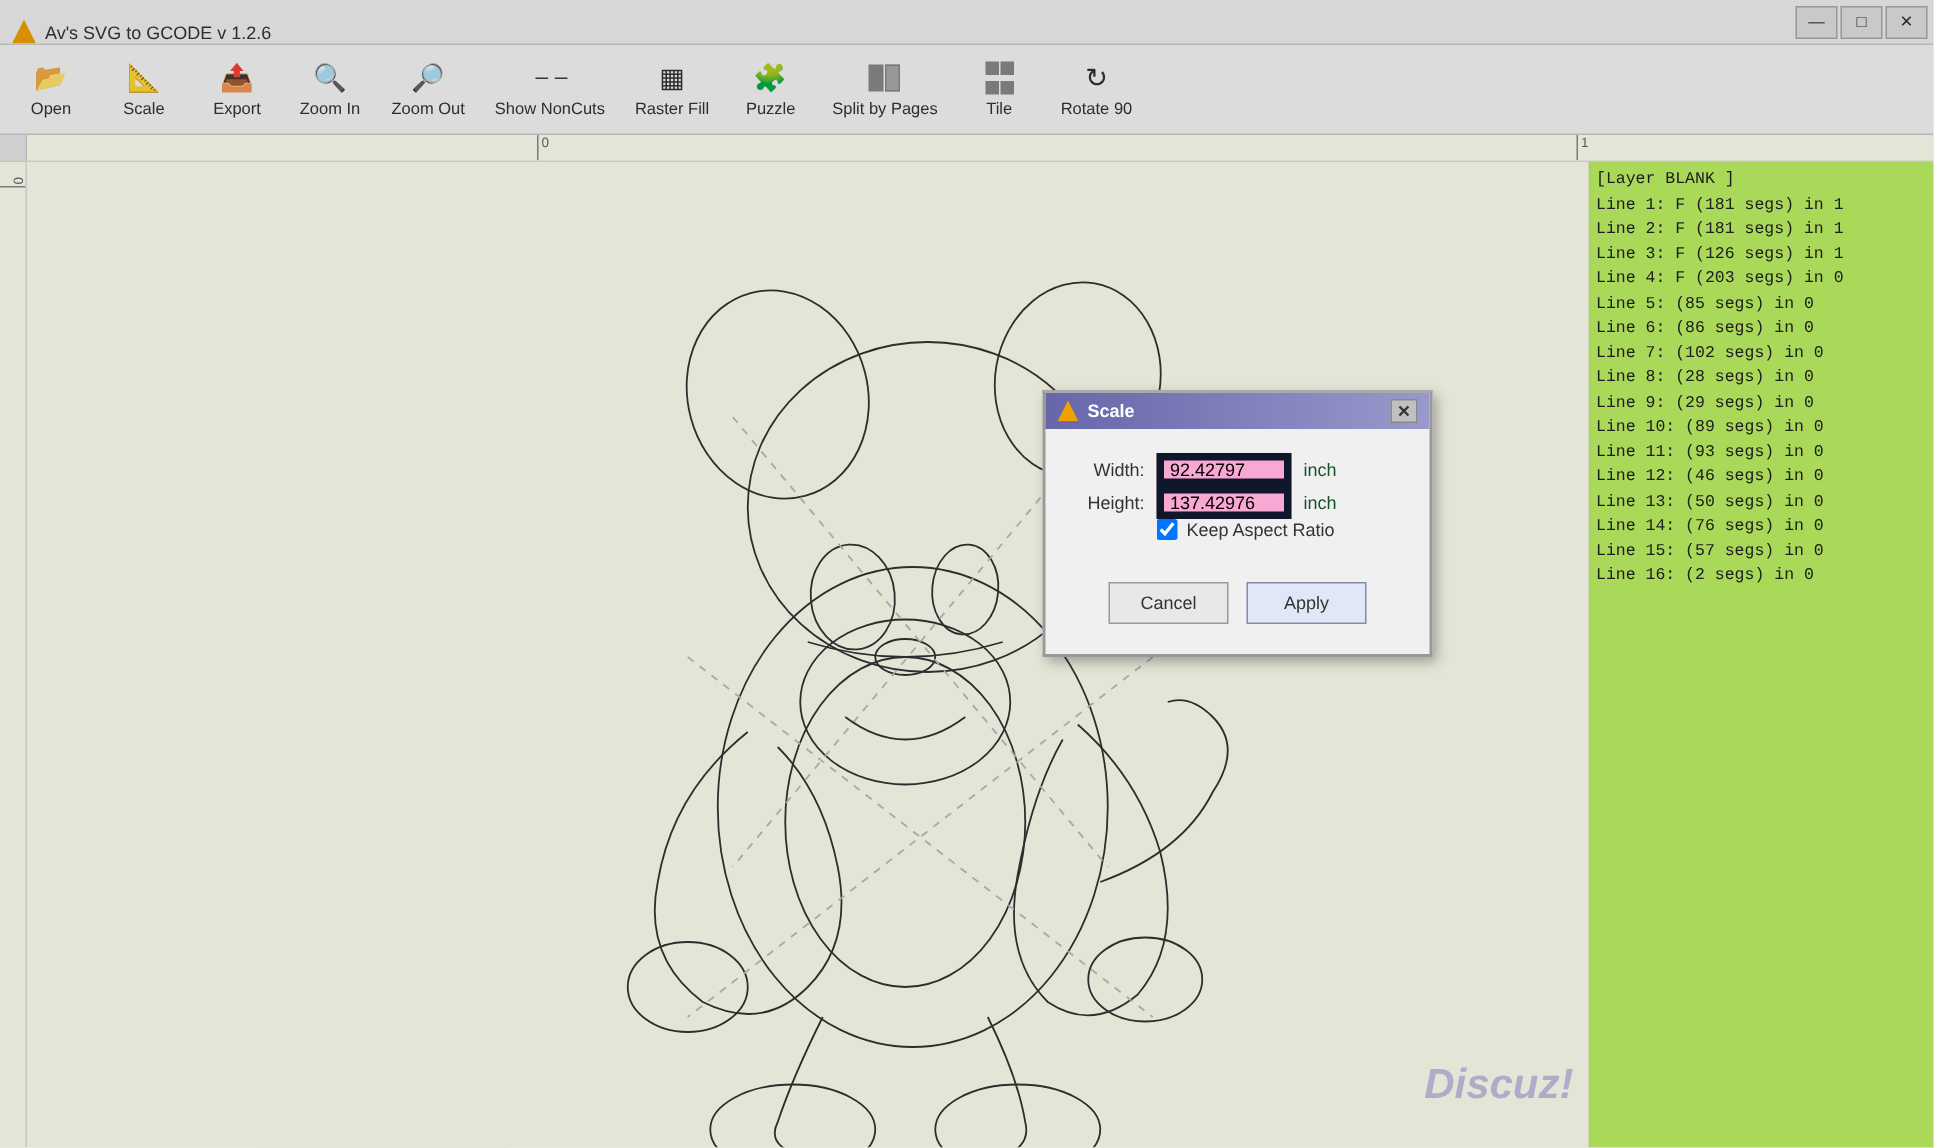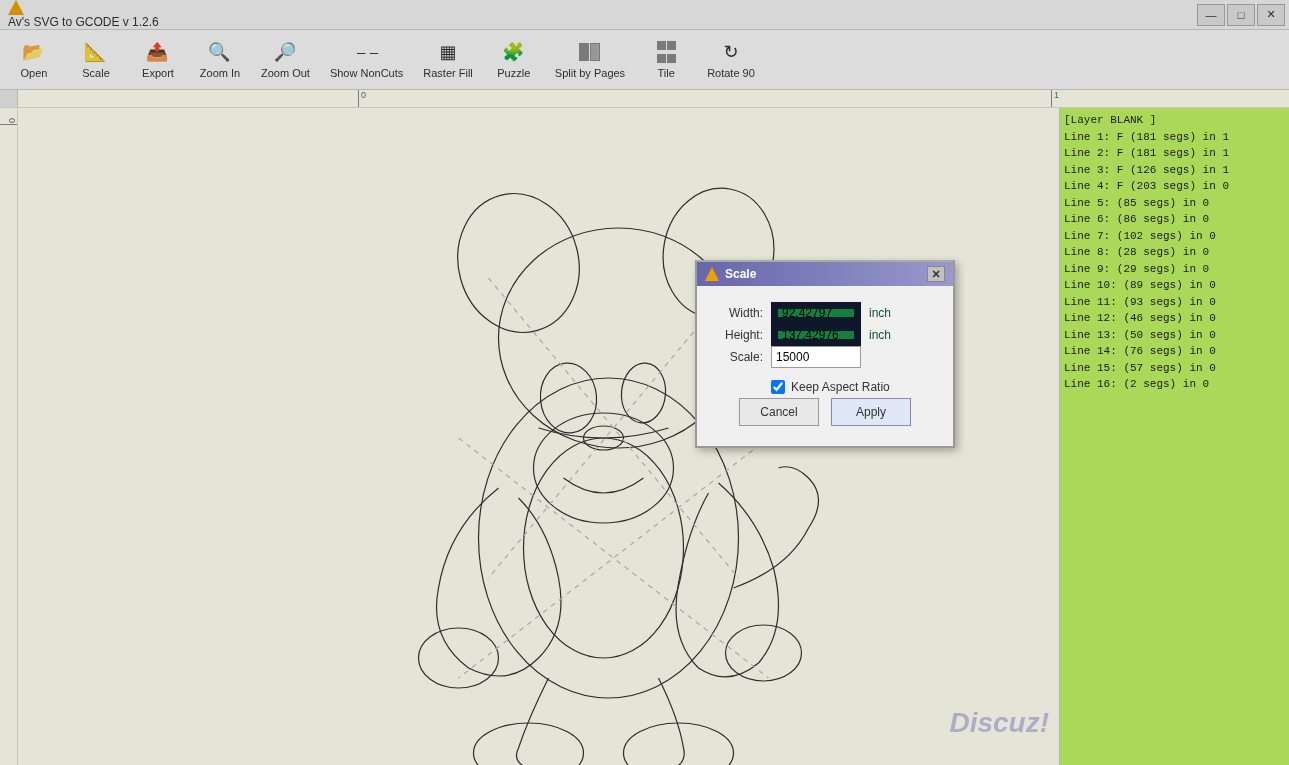--- a/index.html
+++ b/index.html
@@ -11,25 +11,24 @@
       font-size: 12px;
       background: #f0f0f0;
       position: relative;
     }
 
     
     #title-bar {
       height: 30px;
       background: #f0f0f0;
       display: flex;
-      align-items: flex-start;
+      align-items: flex-end;
       padding: 0 8px;
       border-bottom: 1px solid #ccc;
       position: relative;
-      flex-direction: column;
     }
     #title-bar .title-icon {
       width: 16px;
       height: 16px;
       margin-right: 6px;
       background: #f0a000;
       clip-path: polygon(50% 0%, 100% 100%, 0% 100%);
     }
     #title-text {
       font-size: 12px;
@@ -262,22 +261,22 @@
     }
     .field-label {
       width: 50px;
       text-align: right;
       font-size: 12px;
       color: #333;
     }
     .field-input {
       width: 90px;
       height: 22px;
-      border: 7px solid #0f172a;
-      background: #15803d;
+      border: 5px solid #0f172a;
+      background: #f9a8d4;
       padding: 2px 4px;
       font-size: 12px;
     }
     .field-unit {
       font-size: 12px;
       color: #14532d;
     }
     .scale-row {
       display: flex;
       align-items: center;
@@ -323,20 +322,21 @@
       width: 80px;
       height: 28px;
       background: #e8e8e8;
       border: 1px solid #999;
       cursor: pointer;
       font-size: 12px;
       color: #333;
       display: flex;
       align-items: center;
       justify-content: center;
+      margin-top: 24px;
     }
     .dlg-btn.primary {
       background: #e0e8f8;
       border: 1px solid #88a;
     }
   </style>
 </head>
 <body>
 
 <div id="title-bar">
@@ -505,24 +505,20 @@
       <div class="field-row">
         <label class="field-label">Width:</label>
         <input type="text" class="field-input" value="92.42797" style="">
         <span class="field-unit">inch</span>
       </div>
       <div class="field-row">
         <label class="field-label">Height:</label>
         <input type="text" class="field-input" value="137.42976" style="">
         <span class="field-unit">inch</span>
       </div>
-      <div class="scale-row">
-        <label class="scale-label">Scale:</label>
-        <input type="text" class="scale-input" value="15000" style="">
-      </div>
       <div class="checkbox-row">
         <input type="checkbox" checked="" style="">
         <label class="checkbox-label">Keep Aspect Ratio</label>
       </div>
       <div class="dialog-buttons">
         <button class="dlg-btn">Cancel</button>
         <button class="dlg-btn primary">Apply</button>
       </div>
     </div>
   </div>

